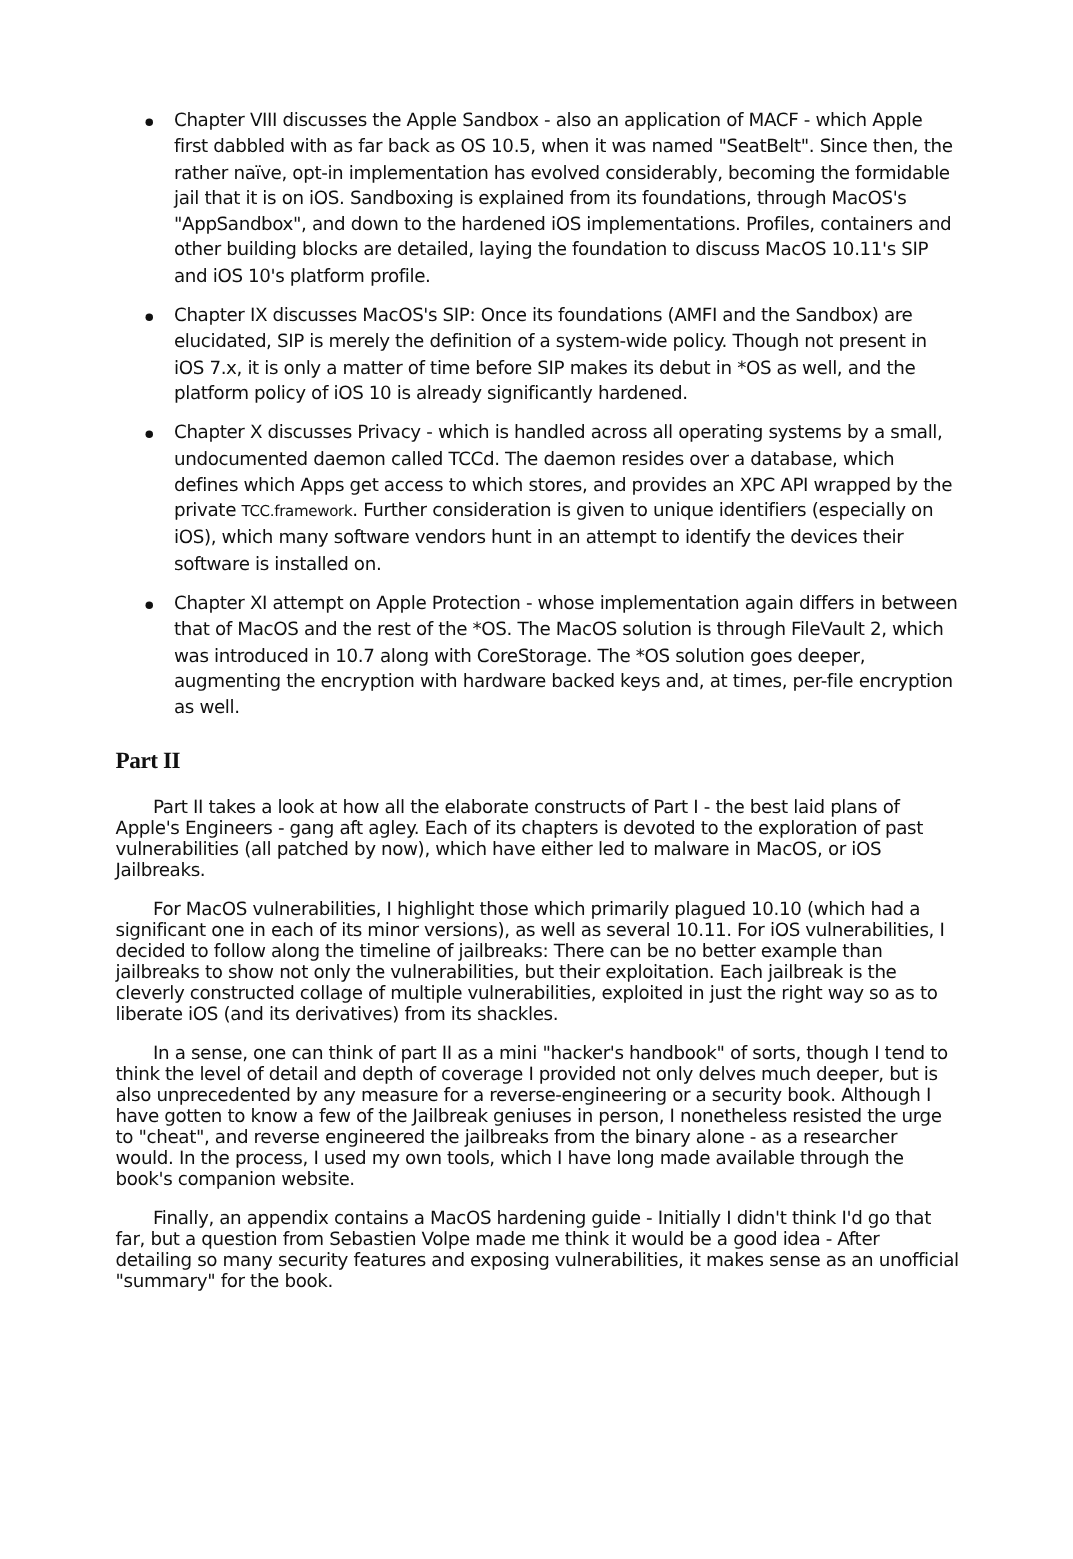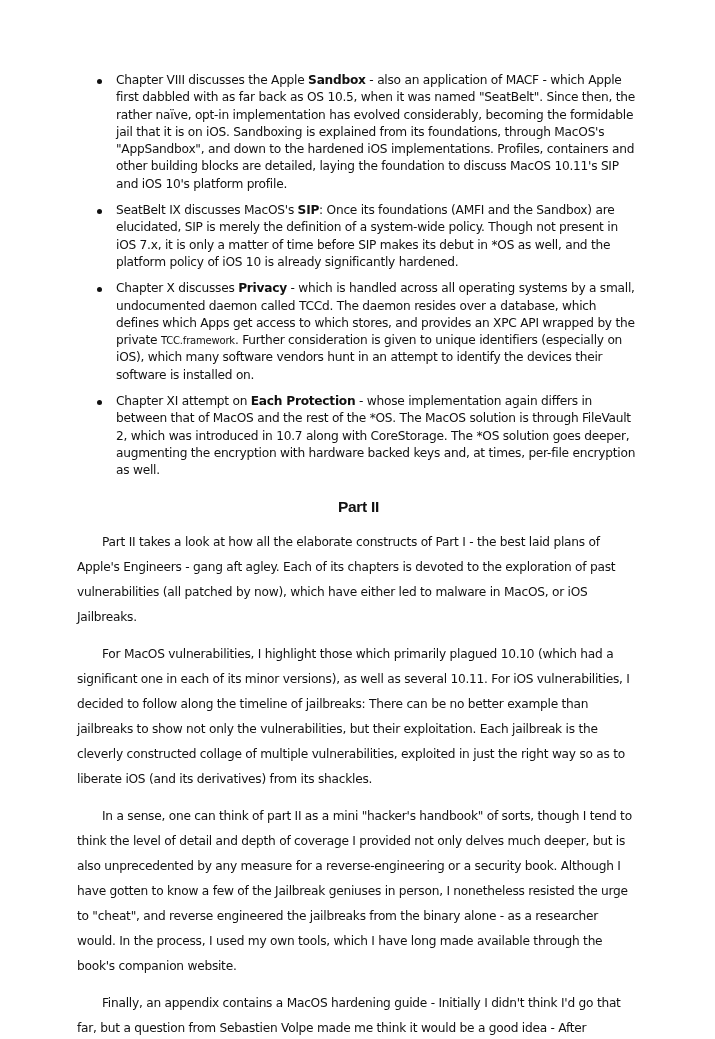--- a/index.html
+++ b/index.html
@@ -2,45 +2,45 @@
 <html><head>
 <meta charset="utf-8">
 <style>
   html, body { margin: 0; padding: 0; background: #ffffff; }
   body { width: 715px; height: 1039px; overflow: hidden; position: relative;
          font-family: "DejaVu Sans", sans-serif; color: #111; }
   .page { position: absolute; left: 80px; top: 72px; width: 560px; }
   .bullets { list-style: none; margin: 0; padding: 0; }
   .bullets li { position: relative; padding-left: 36px; font-size: 12.2px; line-height: 17.3px; margin-bottom: 9px; letter-spacing: -0.25px; }
   .bullets li .dot { position: absolute; left: 17px; top: 7px; width: 5px; height: 5px; border-radius: 50%; background: #111; }
-  b { font-weight: bold; }
+  b { font-weight: normal; }
   .mono { font-size: 10px; letter-spacing: -0.2px; }
-  h2 { font-family: Liberation Sans, sans-serif; font-size: 15.5px; font-weight: bold; margin: 18px 0 14px -3px; letter-spacing: -0.3px; text-align: center; }
-  p.para { font-size: 12.2px; line-height: 25px; margin: 0 0 12px -3px; text-indent: 25px; letter-spacing: -0.25px; }
+  h2 { font-family: Liberation Serif, serif; font-size: 15.5px; font-weight: bold; margin: 18px 0 14px -3px; letter-spacing: -0.3px; }
+  p.para { font-size: 12.2px; line-height: 14px; margin: 0 0 12px -3px; text-indent: 25px; letter-spacing: -0.25px; }
 </style>
 </head>
 <body>
 
 <div class="page">
   <ul class="bullets">
     <li>
       <span class="dot"></span>
       <span>Chapter VIII discusses the Apple </span><b>Sandbox</b><span> - also an application of MACF - which Apple first dabbled with as far back as OS 10.5, when it was named "SeatBelt". Since then, the rather naïve, opt-in implementation has evolved considerably, becoming the formidable jail that it is on iOS. Sandboxing is explained from its foundations, through MacOS's "AppSandbox", and down to the hardened iOS implementations. Profiles, containers and other building blocks are detailed, laying the foundation to discuss MacOS 10.11's SIP and iOS 10's platform profile.</span>
     </li>
     <li>
       <span class="dot"></span>
-      <span>SeatBelt IX discusses MacOS's </span><b>SIP</b><span>: Once its foundations (AMFI and the Sandbox) are elucidated, SIP is merely the definition of a system-wide policy. Though not present in iOS 7.x, it is only a matter of time before SIP makes its debut in *OS as well, and the platform policy of iOS 10 is already significantly hardened.</span>
+      <span>Chapter IX discusses MacOS's </span><b>SIP</b><span>: Once its foundations (AMFI and the Sandbox) are elucidated, SIP is merely the definition of a system-wide policy. Though not present in iOS 7.x, it is only a matter of time before SIP makes its debut in *OS as well, and the platform policy of iOS 10 is already significantly hardened.</span>
     </li>
     <li>
       <span class="dot"></span>
       <span>Chapter X discusses </span><b>Privacy</b><span> - which is handled across all operating systems by a small, undocumented daemon called TCCd. The daemon resides over a database, which defines which Apps get access to which stores, and provides an XPC API wrapped by the private </span><span class="mono">TCC.framework</span><span>. Further consideration is given to unique identifiers (especially on iOS), which many software vendors hunt in an attempt to identify the devices their software is installed on.</span>
     </li>
     <li>
       <span class="dot"></span>
-      <span>Chapter XI attempt on </span><b>Each Protection</b><span> - whose implementation again differs in between that of MacOS and the rest of the *OS. The MacOS solution is through FileVault 2, which was introduced in 10.7 along with CoreStorage. The *OS solution goes deeper, augmenting the encryption with hardware backed keys and, at times, per-file encryption as well.</span>
+      <span>Chapter XI attempt on </span><b>Apple Protection</b><span> - whose implementation again differs in between that of MacOS and the rest of the *OS. The MacOS solution is through FileVault 2, which was introduced in 10.7 along with CoreStorage. The *OS solution goes deeper, augmenting the encryption with hardware backed keys and, at times, per-file encryption as well.</span>
     </li>
   </ul>
 
   <h2>Part II</h2>
 
   <p class="para">Part II takes a look at how all the elaborate constructs of Part I - the best laid plans of Apple's Engineers - gang aft agley. Each of its chapters is devoted to the exploration of past vulnerabilities (all patched by now), which have either led to malware in MacOS, or iOS Jailbreaks.</p>
   <p class="para">For MacOS vulnerabilities, I highlight those which primarily plagued 10.10 (which had a significant one in each of its minor versions), as well as several 10.11. For iOS vulnerabilities, I decided to follow along the timeline of jailbreaks: There can be no better example than jailbreaks to show not only the vulnerabilities, but their exploitation. Each jailbreak is the cleverly constructed collage of multiple vulnerabilities, exploited in just the right way so as to liberate iOS (and its derivatives) from its shackles.</p>
   <p class="para">In a sense, one can think of part II as a mini "hacker's handbook" of sorts, though I tend to think the level of detail and depth of coverage I provided not only delves much deeper, but is also unprecedented by any measure for a reverse-engineering or a security book. Although I have gotten to know a few of the Jailbreak geniuses in person, I nonetheless resisted the urge to "cheat", and reverse engineered the jailbreaks from the binary alone - as a researcher would. In the process, I used my own tools, which I have long made available through the book's companion website.</p>
   <p class="para">Finally, an appendix contains a MacOS hardening guide - Initially I didn't think I'd go that far, but a question from Sebastien Volpe made me think it would be a good idea - After detailing so many security features and exposing vulnerabilities, it makes sense as an unofficial "summary" for the book.</p>
 </div>

